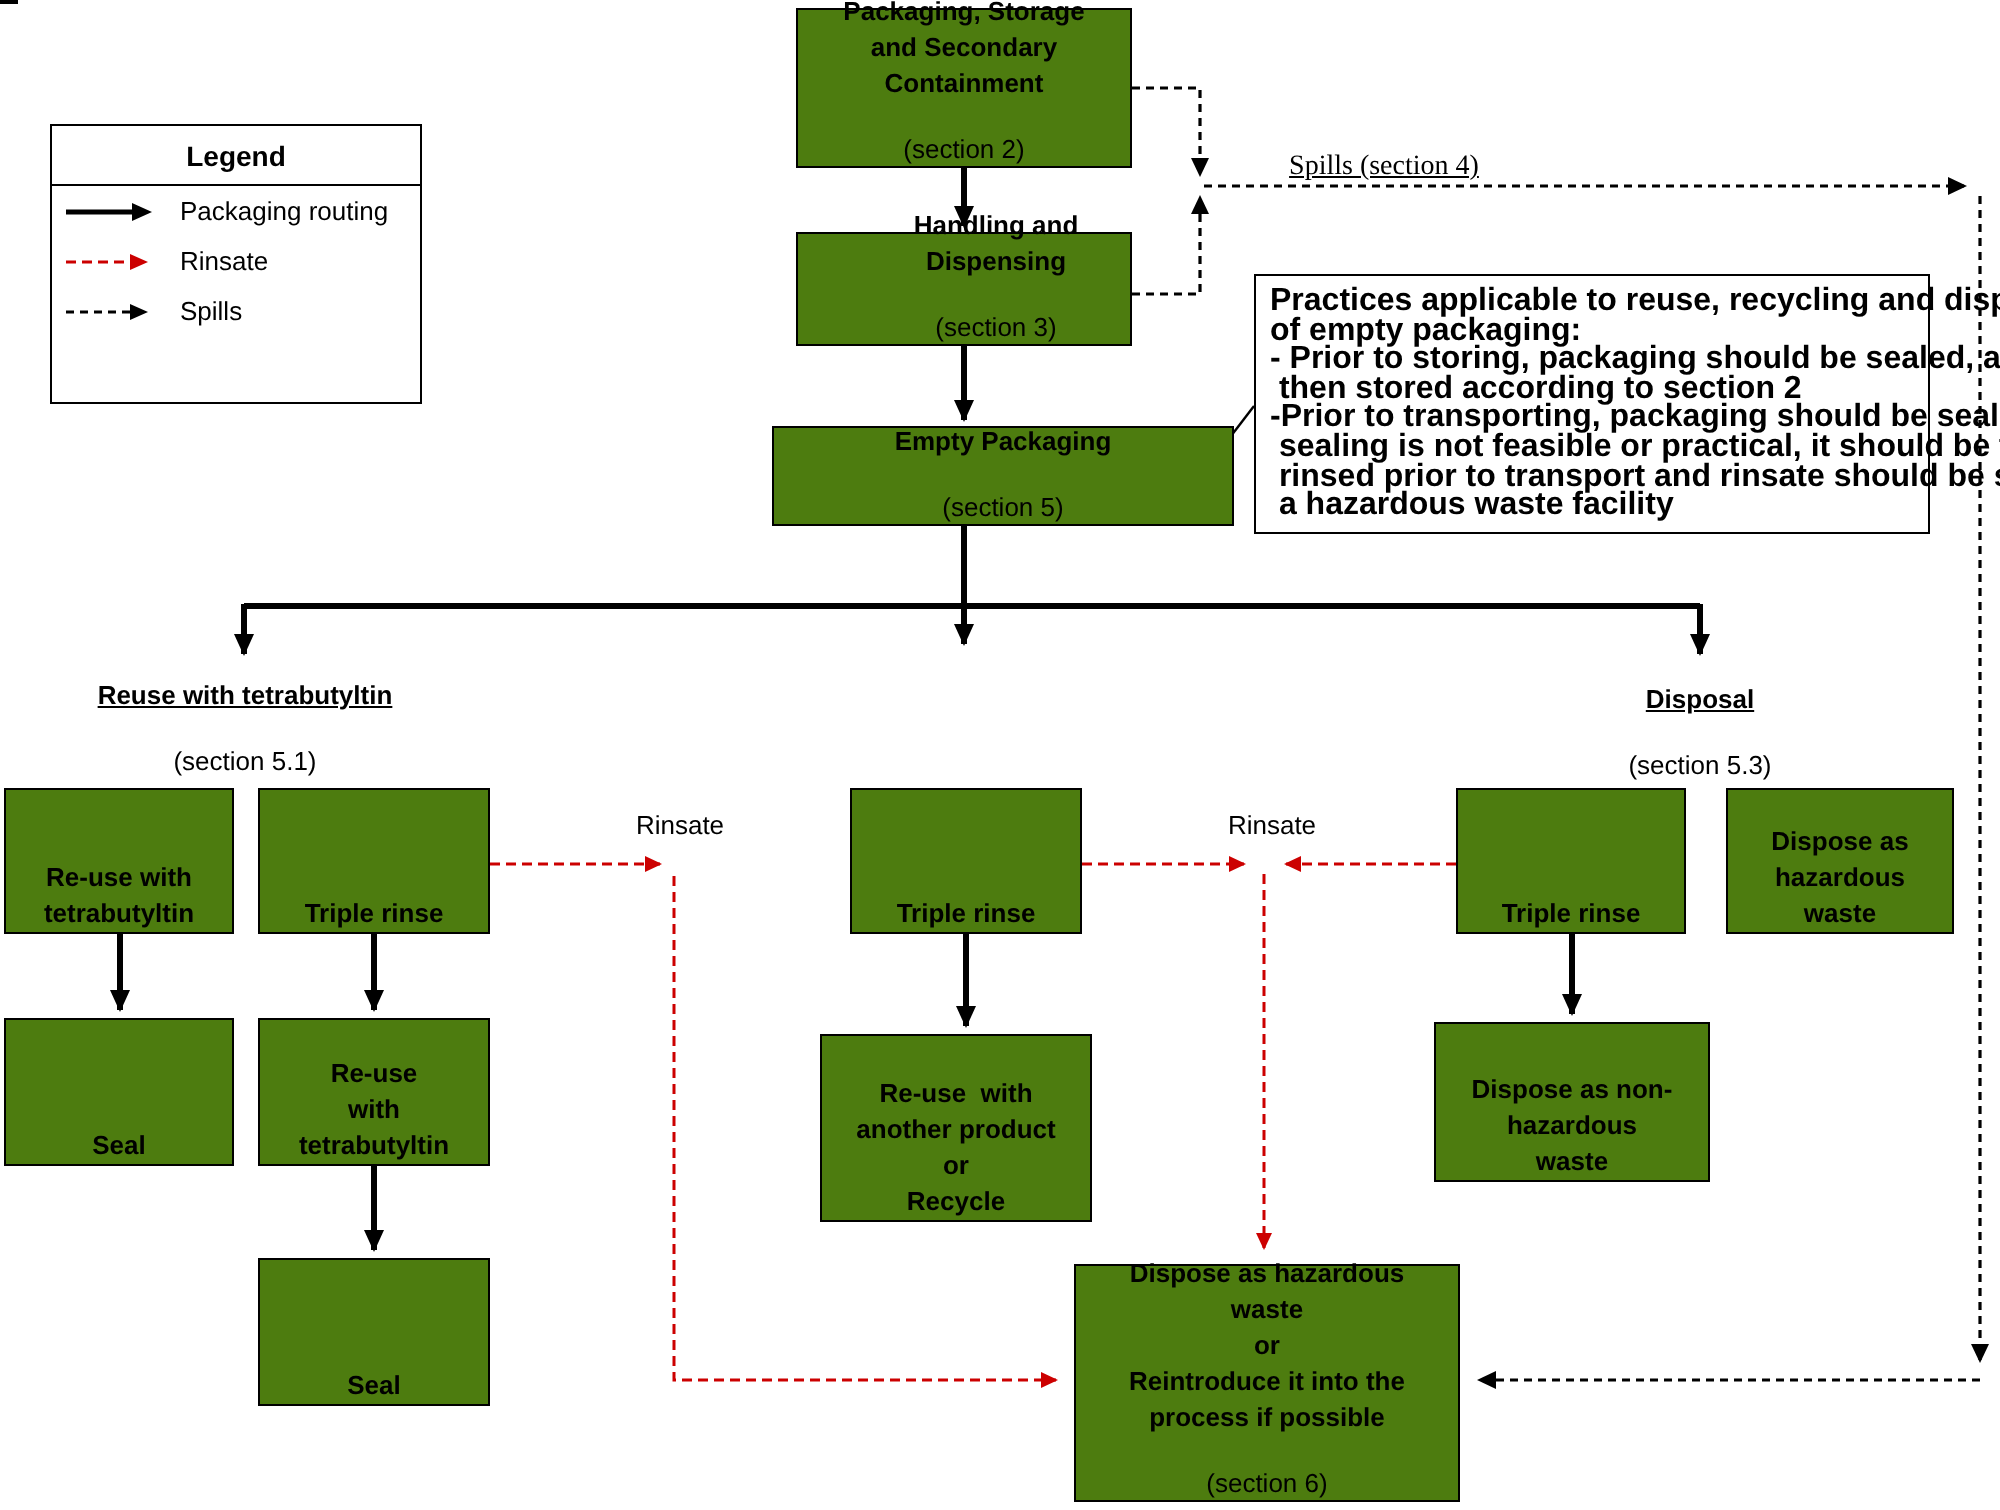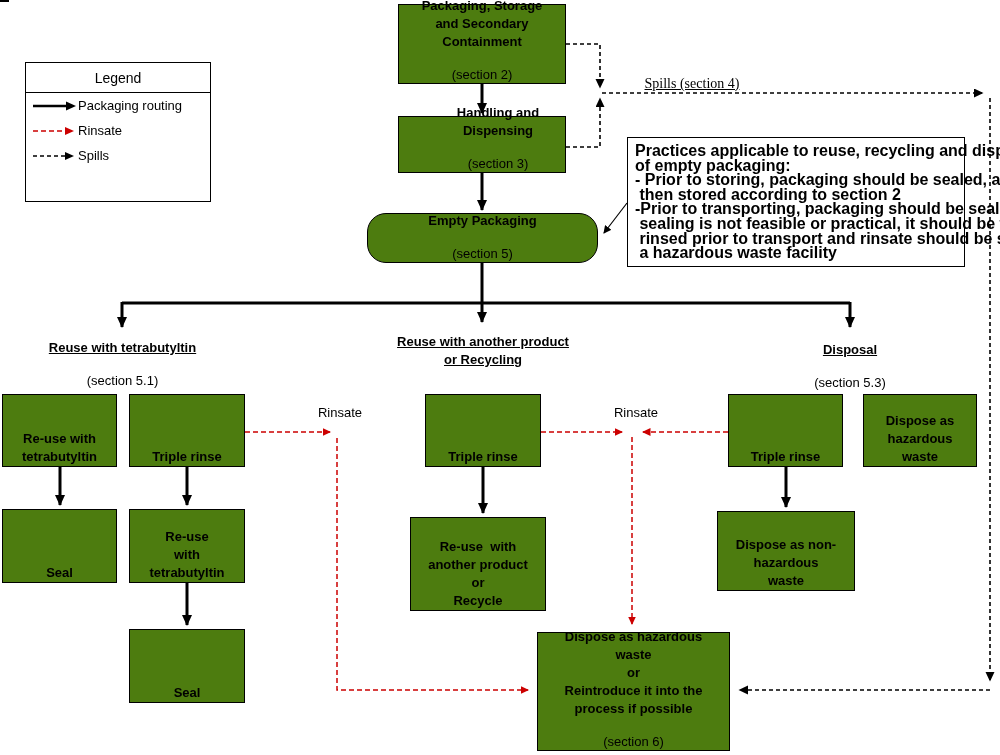--- a/index.html
+++ b/index.html
@@ -20,24 +20,24 @@
   .note-text{
     font-weight:bold;font-size:16px;line-height:14.6px;white-space:pre;
     padding:6px 4px 4px 7px;text-align:left;
   }
   .hdr{position:absolute;text-align:center;}
   .hdr .t{text-decoration:underline;}
   .lbl{position:absolute;font-size:13px;line-height:15px;text-align:center;white-space:nowrap;}
   .lbl.u{text-decoration:underline;font-size:14px;}
   .legend{display:flex;flex-direction:column;}
   .legend-title{
-    font-weight:normal;font-size:14px;text-align:center;
+    font-weight:bold;font-size:14px;text-align:center;
     padding:7px 0 6px 0;border-bottom:1px solid #000;
   }
-  .legend-row{display:flex;align-items:center;padding:5px 0 5px 6px;}
+  .legend-row{display:flex;align-items:center;gap:12px;padding:5px 0 5px 6px;}
   .legend-row:first-of-type{margin-top:10px;}
   .legend-row .lab{font-size:13px;}
   .artifact{position:absolute;left:0;top:0;width:9px;height:2px;background:#000;}
 </style>
 </head>
 <body>
 
 <div id="canvas">
 
   <div class="artifact"></div>
@@ -113,21 +113,21 @@
     <div class="t">Packaging, Storage
 and Secondary
 Containment</div>
     <div class="sec">(section 2)</div>
   </div>
   <div class="box" style="left:398px;top:116px;width:168px;height:57px;padding-left:32px;">
     <div class="t">Handling and
 Dispensing</div>
     <div class="sec">(section 3)</div>
   </div>
-  <div class="box" style="left:367px;top:213px;width:231px;height:50px;border-radius:19px;">
+  <div class="box" style="left:386px;top:213px;width:231px;height:50px;">
     <div class="t">Empty Packaging</div>
     <div class="sec">(section 5)</div>
   </div>
 
   <div class="lbl u" style="left:612px;top:76px;width:160px;font-family:Liberation Serif, serif;">Spills (section 4)</div>
 
   <div class="whitebox" style="left:627px;top:137px;width:338px;height:130px;">
     <div class="note-text">Practices applicable to reuse, recycling and disposal
 of empty packaging:
 - Prior to storing, packaging should be sealed, and
@@ -136,22 +136,20 @@
  sealing is not feasible or practical, it should be triple
  rinsed prior to transport and rinsate should be sent to
  a hazardous waste facility</div>
   </div>
 
   <div class="hdr" style="left:20px;top:339px;width:205px;">
     <div class="t">Reuse with tetrabutyltin</div>
     <div class="sec">(section 5.1)</div>
   </div>
   <div class="hdr" style="left:373px;top:333px;width:220px;">
-    <div class="t">Reuse with another product
-or Recycling</div>
   </div>
   <div class="hdr" style="left:790px;top:341px;width:120px;">
     <div class="t">Disposal</div>
     <div class="sec">(section 5.3)</div>
   </div>
 
   <div class="lbl" style="left:300px;top:405px;width:80px;">Rinsate</div>
   <div class="lbl" style="left:596px;top:405px;width:80px;">Rinsate</div>
 
   <div class="box" style="left:2px;top:394px;width:115px;height:73px;">

